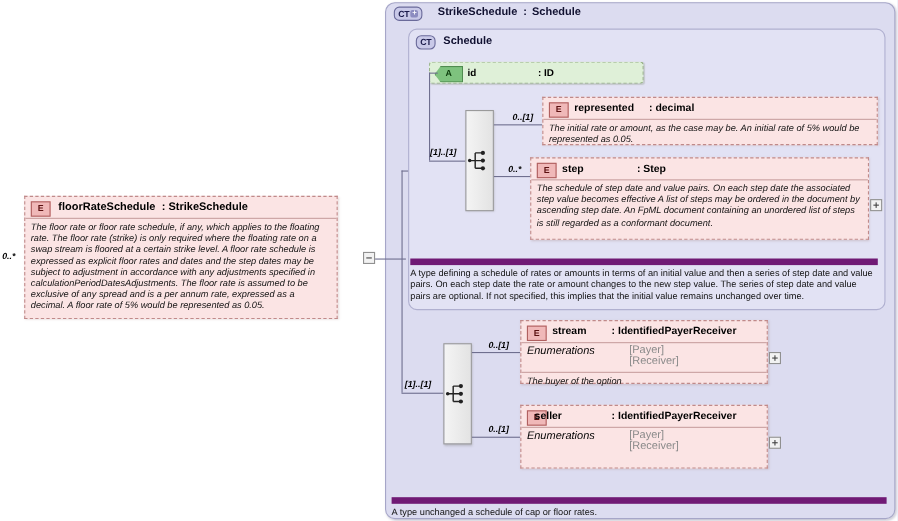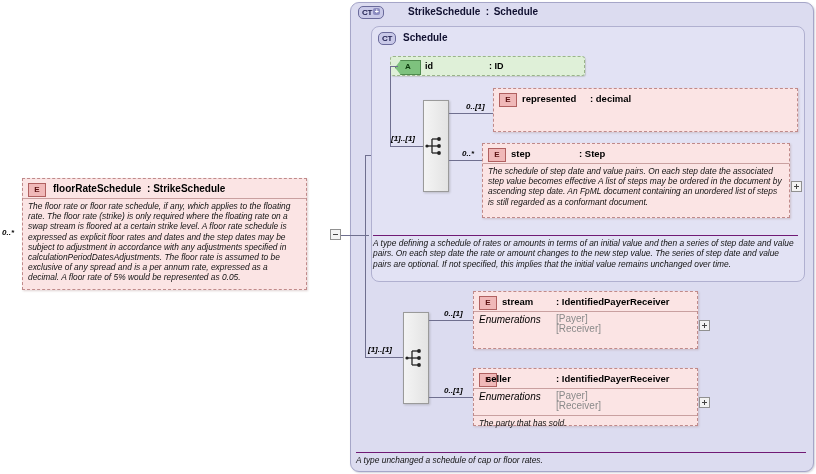--- a/index.html
+++ b/index.html
@@ -114,21 +114,21 @@
     color:#111;
   }
   .enum-row{
     border-top:1px solid #c9a0a0;
     padding:2px 5px 2px 5px;
     font-size:10px;
     position:relative;
     height:22px;
   }
   .enum-label{font-style:italic;font-weight:normal;}
-  .enum-vals{position:absolute;left:82px;top:2px;color:#8a8a8a;line-height:10px;}
+  .enum-vals{position:absolute;left:98px;top:2px;color:#8a8a8a;line-height:10px;}
 
   
   .seqbox{
     background:linear-gradient(to right,#f4f4f4,#e3e3e3);
     border:1px solid #9a9a9a;
     box-sizing:border-box;
     box-shadow:1px 1px 2px rgba(130,130,130,.4);
   }
   .seqbox svg{position:absolute;left:50%;top:50%;transform:translate(-50%,-50%);}
 
@@ -154,35 +154,35 @@
   .tog.plus:after{
     content:"";position:absolute;left:4px;top:2px;width:1px;height:5px;background:#444;
   }
 
   
   #root-el{
     left:22px;top:178px;width:285px;height:112px;
   }
   .annot{
     position:absolute;
-    font-style:italic;font-size:8.4px;line-height:10.3px;
+    font-size:8.4px;line-height:10.3px;
     color:#111;
-    border-top:1px solid #701a75;
+    border-top:6px solid #701a75;
     padding-top:2px;
   }
 </style>
 </head>
 <body>
 
 <div class="abs" id="ct-outer"></div>
 
 <div class="abs" style="left:358px;top:6px;">
   <span class="badge">CT<span class="plus">+</span></span>
 </div>
-<div class="abs" style="left:402px;top:6px;">
+<div class="abs" style="left:392px;top:6px;">
   <span class="ct-title">StrikeSchedule</span>
   <span class="ct-title" style="margin-left:3px">:</span>
   <span class="ct-title" style="margin-left:2px">Schedule</span>
 </div>
 
 <div class="abs" id="ct-inner"></div>
 
 <div class="abs" style="left:378px;top:32px;">
   <span class="badge">CT</span>
 </div>
@@ -221,20 +221,21 @@
 
 <div class="card" style="left:466px;top:102px;">0..[1]</div>
 <div class="card" style="left:462px;top:149px;">0..*</div>
 
 <div class="abs ebox" style="left:493px;top:88px;width:305px;height:44px;">
   <div class="ebox-head">
     <span class="e-badge">E</span>
     <span class="e-name" style="left:28px">represented</span>
     <span class="e-type" style="left:96px"><span>:</span> <span>decimal</span></span>
   </div>
+  <div class="doc">The initial rate or amount, as the case may be. An initial rate of 5% would be represented as 0.05.</div>
 </div>
 
 <div class="abs ebox" style="left:482px;top:143px;width:308px;height:75px;">
   <div class="ebox-head">
     <span class="e-badge">E</span>
     <span class="e-name" style="left:28px">step</span>
     <span class="e-type" style="left:96px"><span>:</span> <span>Step</span></span>
   </div>
   <div class="doc">The schedule of step date and value pairs. On each step date the associated step value becomes effective A list of steps may be ordered in the document by ascending step date. An FpML document containing an unordered list of steps is still regarded as a conformant document.</div>
 </div>
@@ -272,35 +273,35 @@
   <div class="ebox-head">
     <span class="e-badge">E</span>
     <span class="e-name" style="left:28px">stream</span>
     <span class="e-type" style="left:82px"><span>:</span> <span>IdentifiedPayerReceiver</span></span>
   </div>
   <div class="enum-row">
     <span class="enum-label">Enumerations</span>
     <span class="enum-vals" style="white-space:pre">[Payer]
 [Receiver]</span>
   </div>
+  <div class="doc">The buyer of the option</div>
 </div>
 <div class="tog plus" style="left:699px;top:320px;"></div>
 
 <div class="abs ebox" style="left:473px;top:368px;width:225px;height:58px;">
   <div class="ebox-head">
     <span class="e-badge">E</span>
     <span class="e-name" style="left:12px">seller</span>
     <span class="e-type" style="left:82px"><span>:</span> <span>IdentifiedPayerReceiver</span></span>
   </div>
   <div class="enum-row">
     <span class="enum-label">Enumerations</span>
     <span class="enum-vals" style="white-space:pre">[Payer]
 [Receiver]</span>
   </div>
-  <div class="doc">The party that has sold.</div>
 </div>
 <div class="tog plus" style="left:699px;top:397px;"></div>
 
 <div class="annot" style="left:356px;top:452px;width:450px;">A type unchanged a schedule of cap or floor rates.</div>
 
 <div class="abs ebox" id="root-el">
   <div class="ebox-head">
     <span class="e-badge">E</span>
     <span class="e-name" style="left:30px;font-size:10px">floorRateSchedule</span>
     <span class="e-type" style="left:124px;font-size:10px"><span>:</span> <span>StrikeSchedule</span></span>

